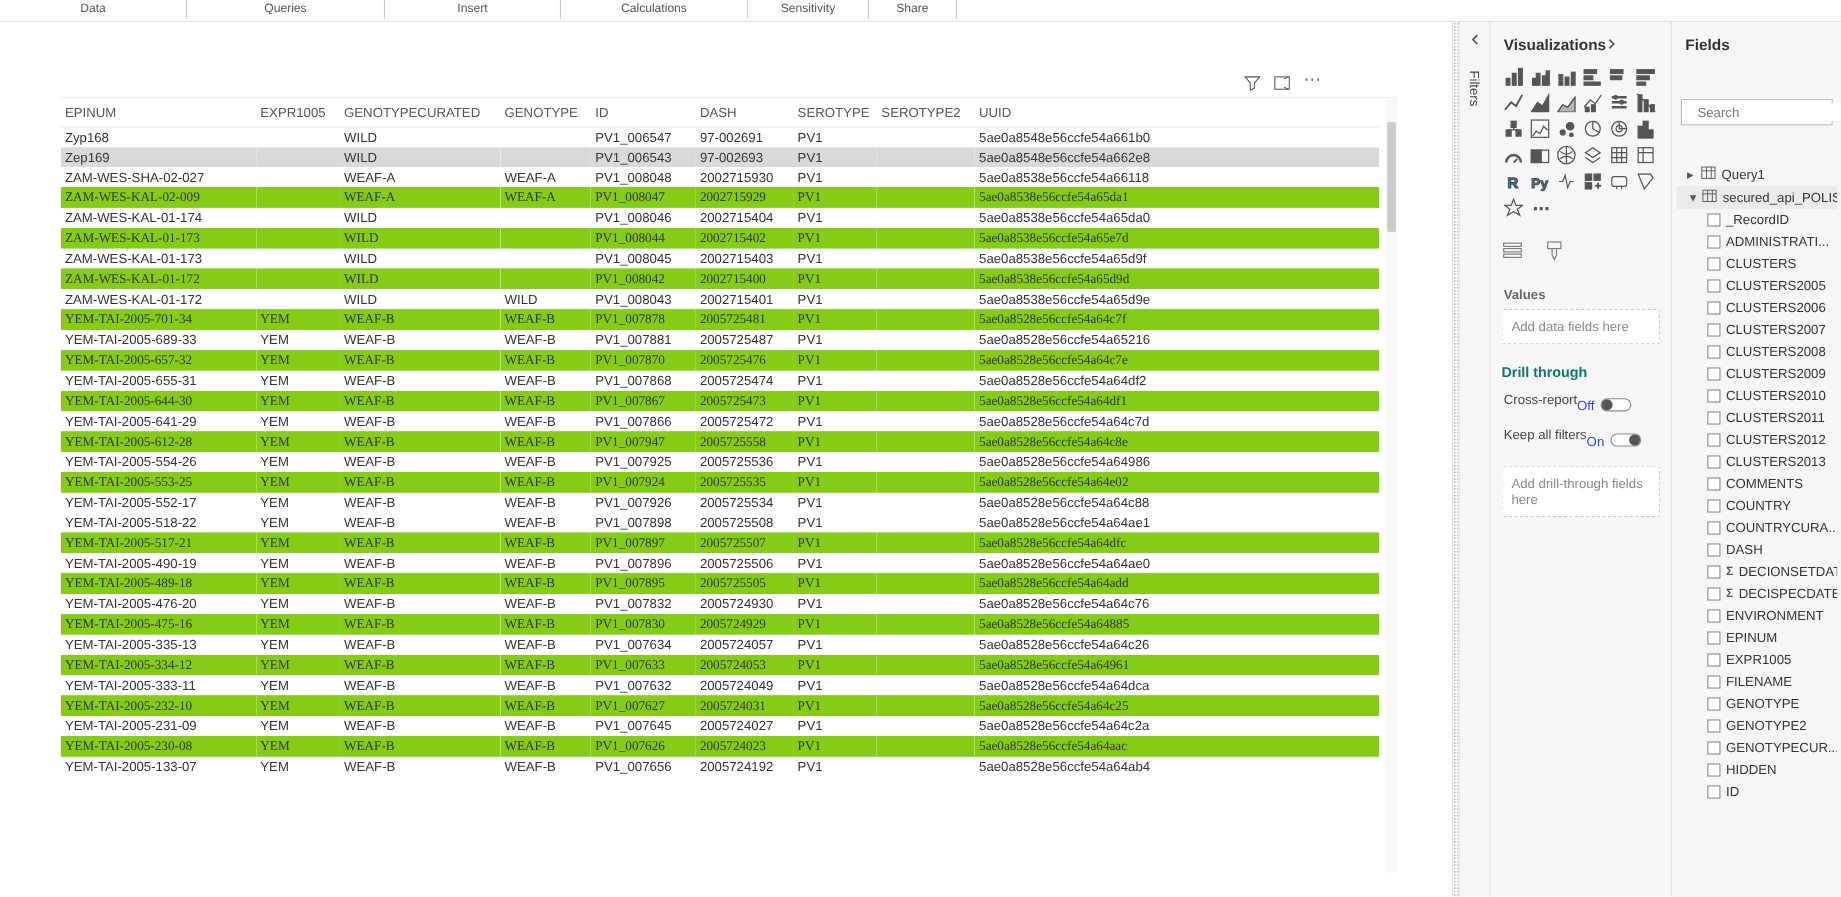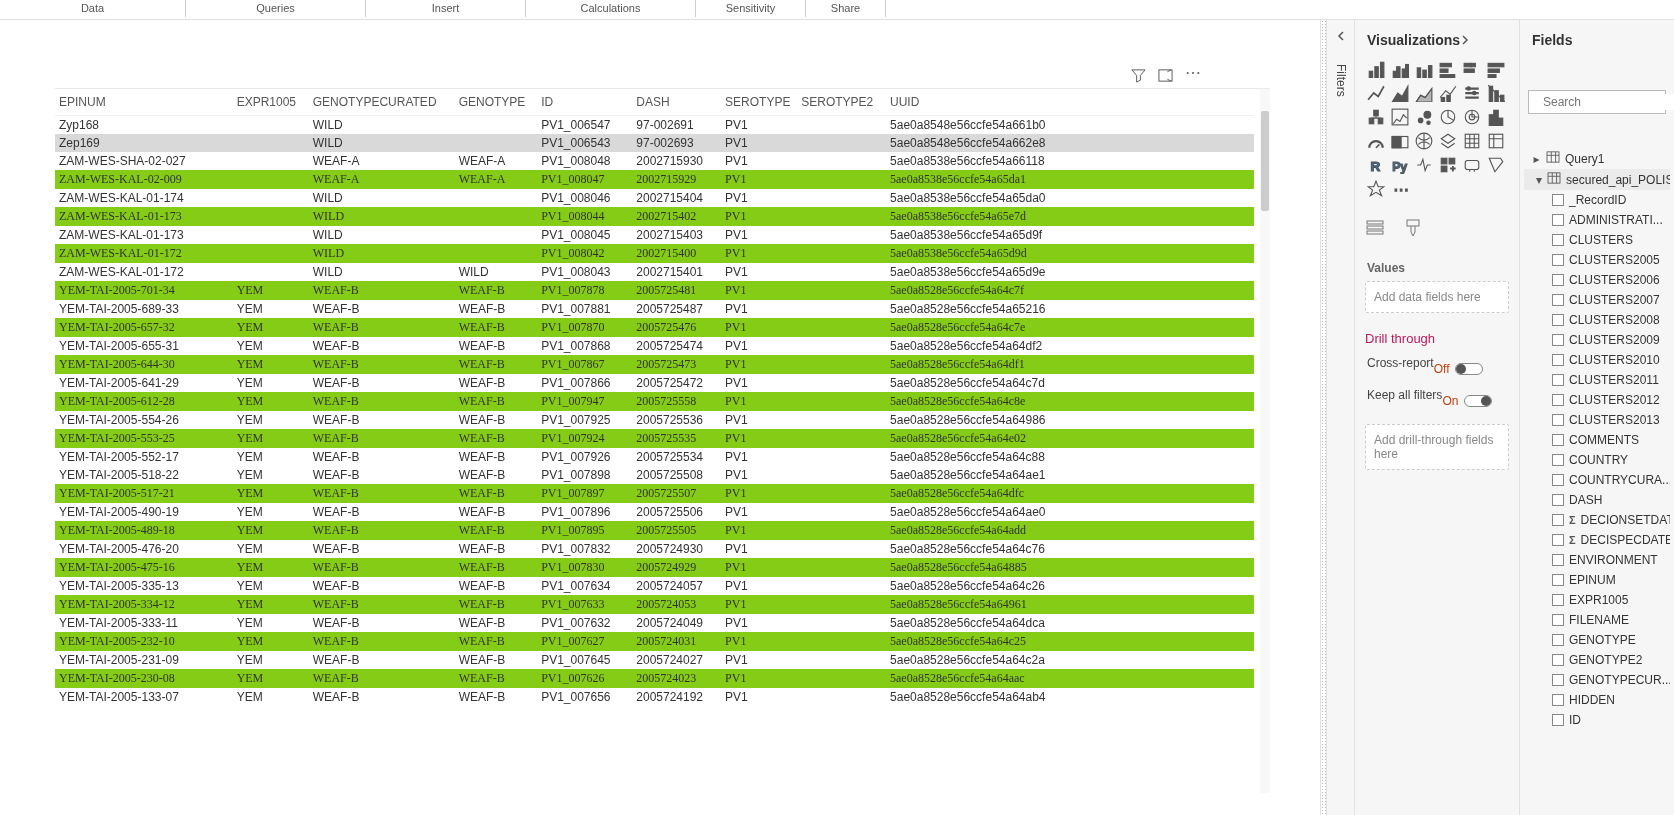--- a/index.html
+++ b/index.html
@@ -168,38 +168,37 @@
     border: 1px dashed #ccc;
     background: #fff;
     padding: 8px;
     font-size: 12px;
     color: #888;
     border-radius: 2px;
     margin-bottom: 14px;
   }
   .drill-header {
     font-size: 13px;
-    font-weight: 400;
-    color: #be185d;
+    font-weight: 700;
+    color: #0f766e;
     padding: 4px 10px;
   }
   .toggle-row {
     display: flex;
     flex-direction: row;
     padding: 6px 12px;
     font-size: 12px;
     color: #444;
   }
   .toggle {
     margin-top: 6px;
     display: inline-flex;
-    align-items: center;
     gap: 6px;
     font-size: 12px;
-    color: #c2410c;
+    color: #1d4ed8;
   }
   .toggle-track {
     width: 28px;
     height: 12px;
     border: 1px solid #888;
     border-radius: 10px;
     position: relative;
     background: #fff;
   }
   .toggle-knob {
@@ -264,21 +263,21 @@
     cursor: col-resize;
     background-image: radial-gradient(#bbb 0.8px, transparent 0.8px);
     background-size: 3px 3px;
     border-left:1px solid #e0e0e0;
   }
 </style>
 </head>
 <body>
 
 <div class="ribbon" id="ribbon">
-    <div class="ribbon-group" style="width: 186px;">Data</div>
+    <div class="ribbon-group" style="width: 170px;">Data</div>
     <div class="ribbon-group" style="width: 180px;">Queries</div>
     <div class="ribbon-group" style="width: 160px;">Insert</div>
     <div class="ribbon-group" style="width: 170px;">Calculations</div>
     <div class="ribbon-group" style="width: 110px;">Sensitivity</div>
     <div class="ribbon-group" style="width: 80px;">Share</div>
   </div>
 
 <div class="main">
 
   <div class="canvas">

